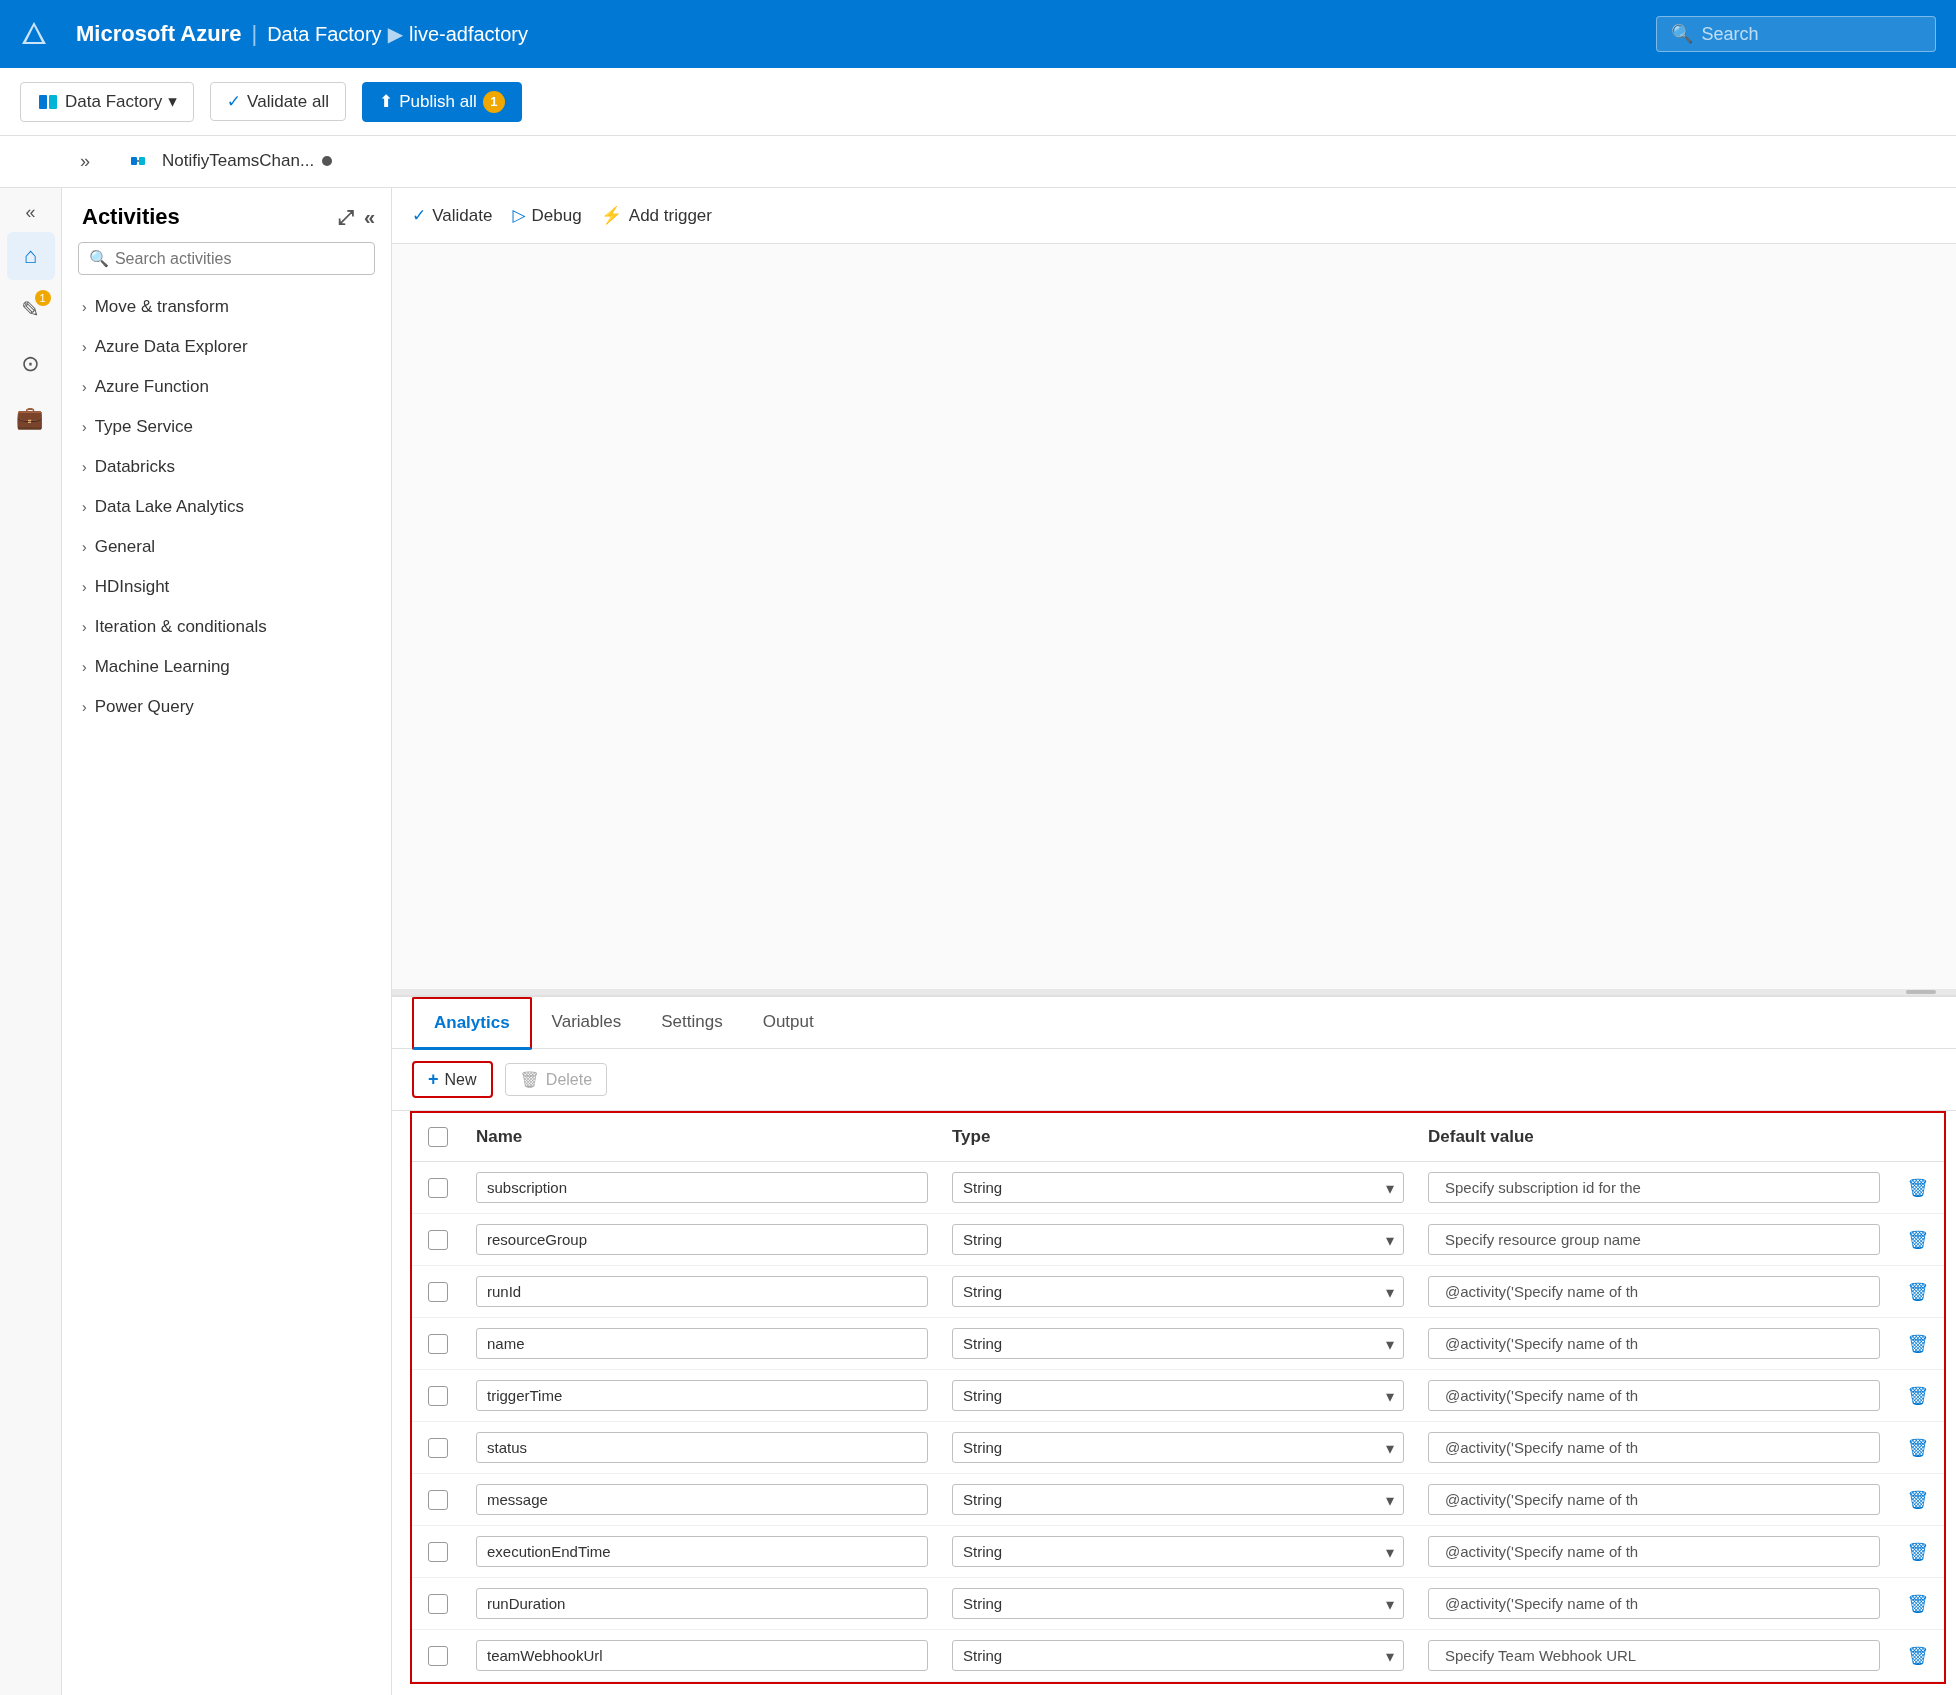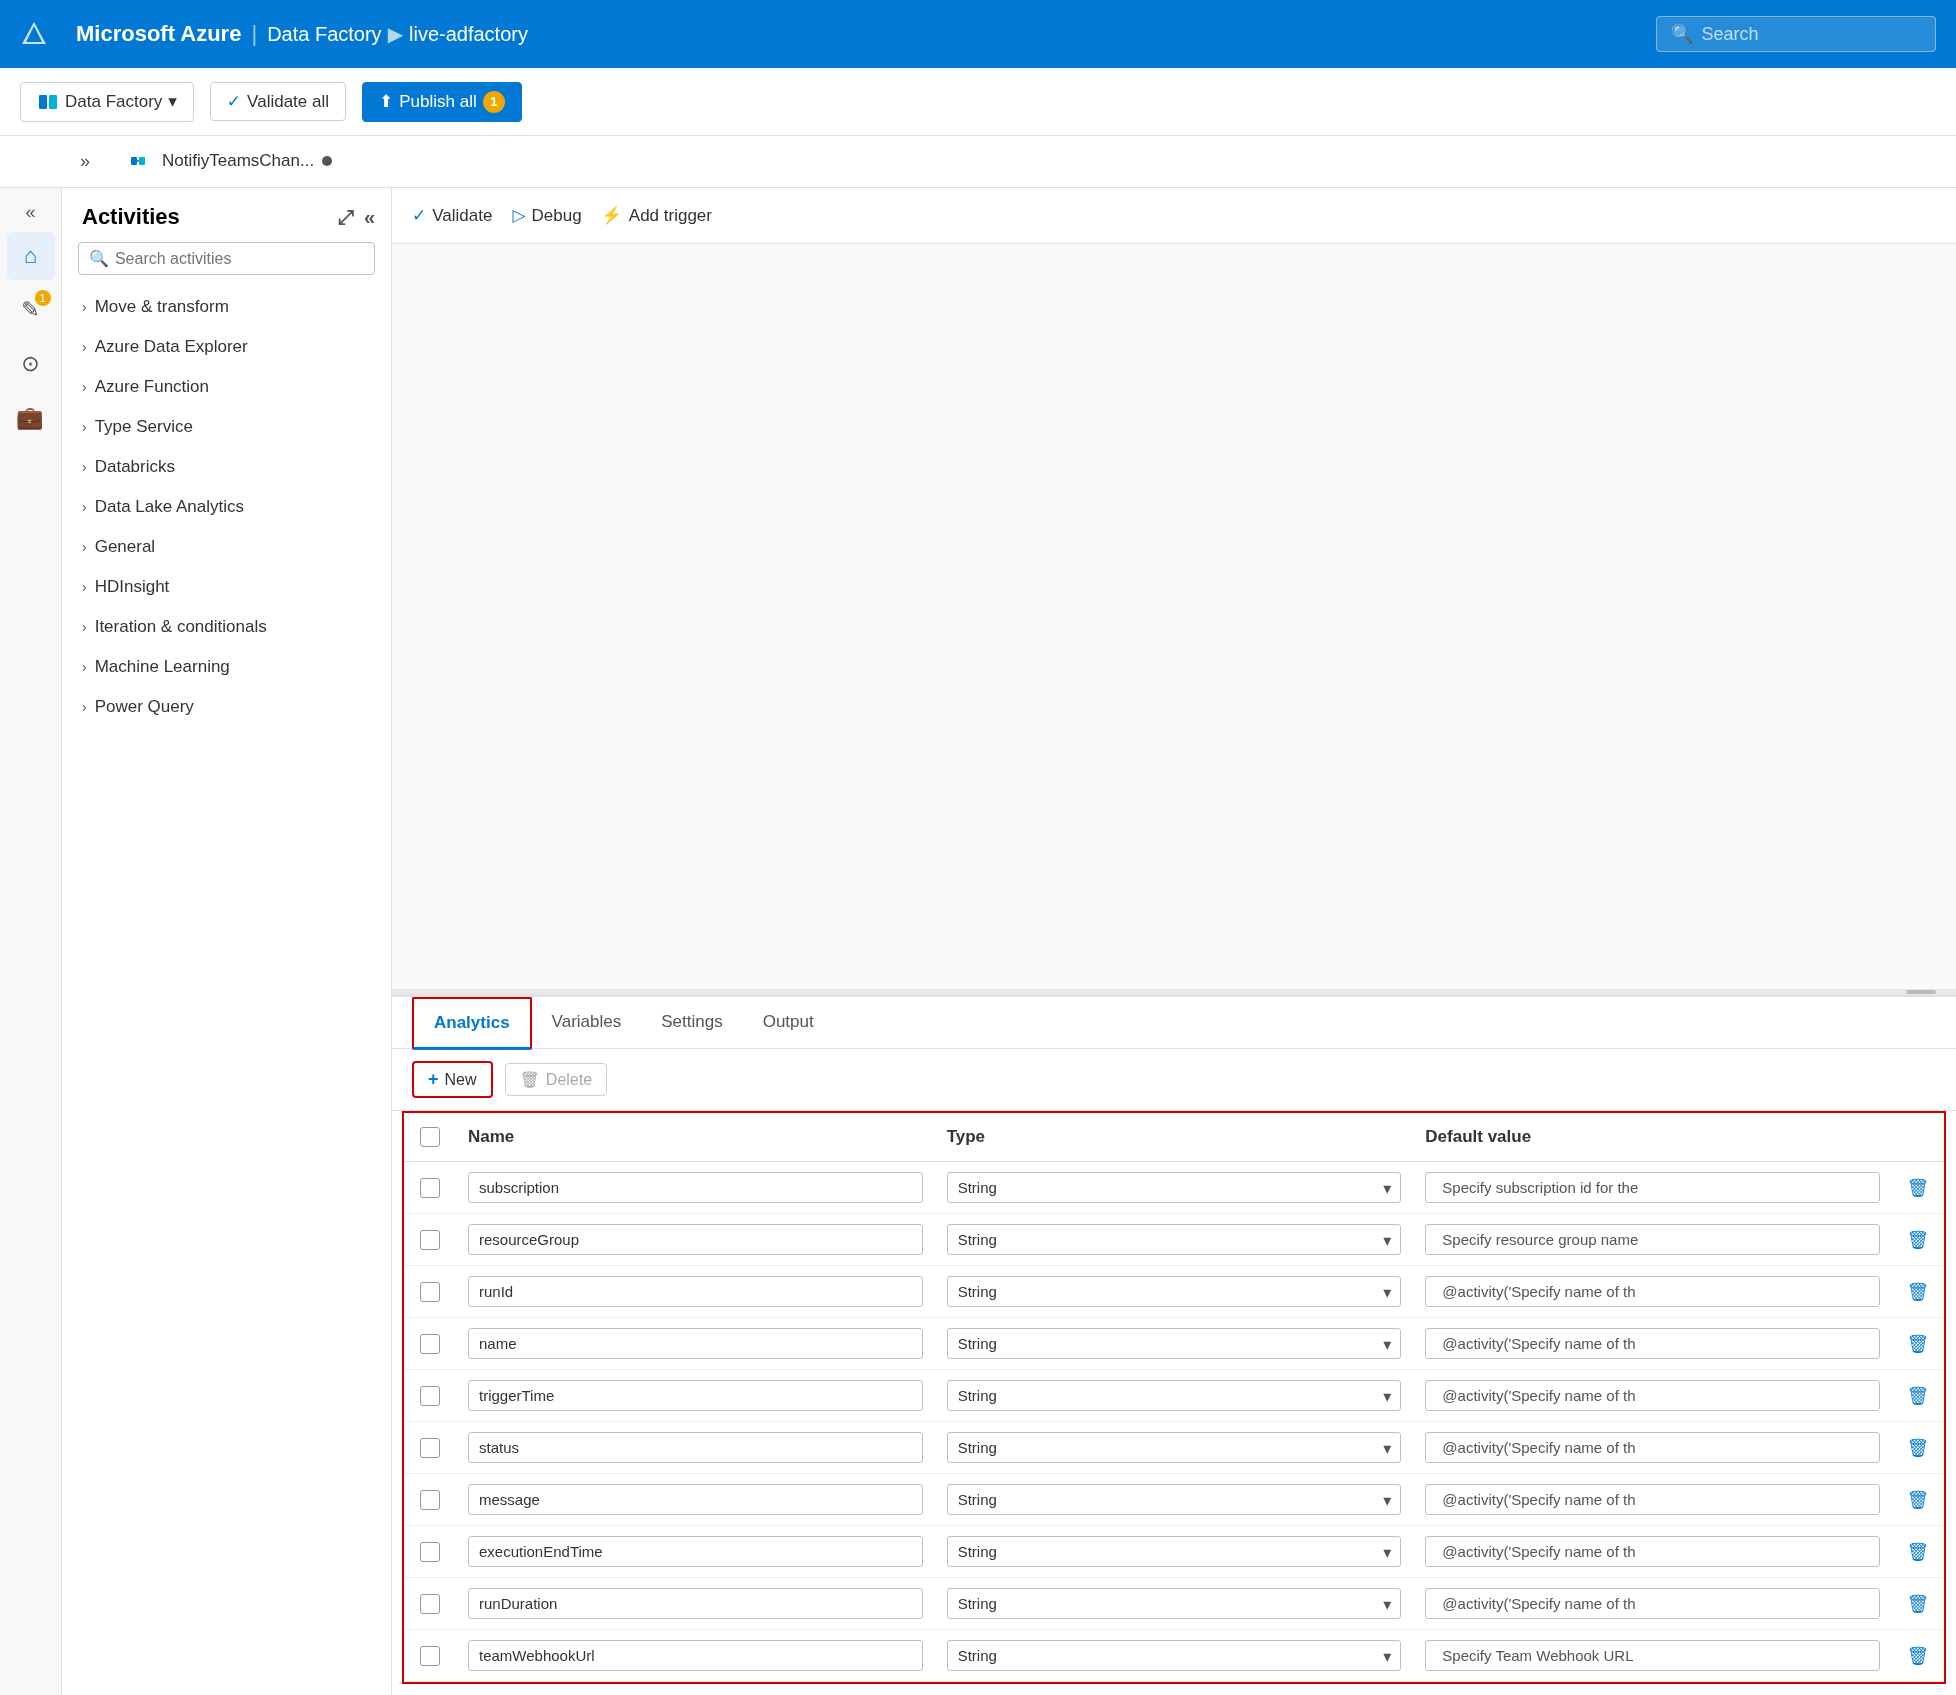--- a/index.html
+++ b/index.html
@@ -374,21 +374,21 @@
       font-size: 18px;
     }
     .red-outline-tab {
       border: 2px solid #c00;
       border-radius: 2px;
     }
 
     
     .table-red-border {
       border: 2px solid #c00;
-      margin: 0 10px 10px 10px;
+      margin: 0 10px 10px 18px;
     }
 
     .new-btn-red {
       border: 2px solid #c00 !important;
     }
   </style>
 </head>
 <body>
 
 <div class="top-bar">

